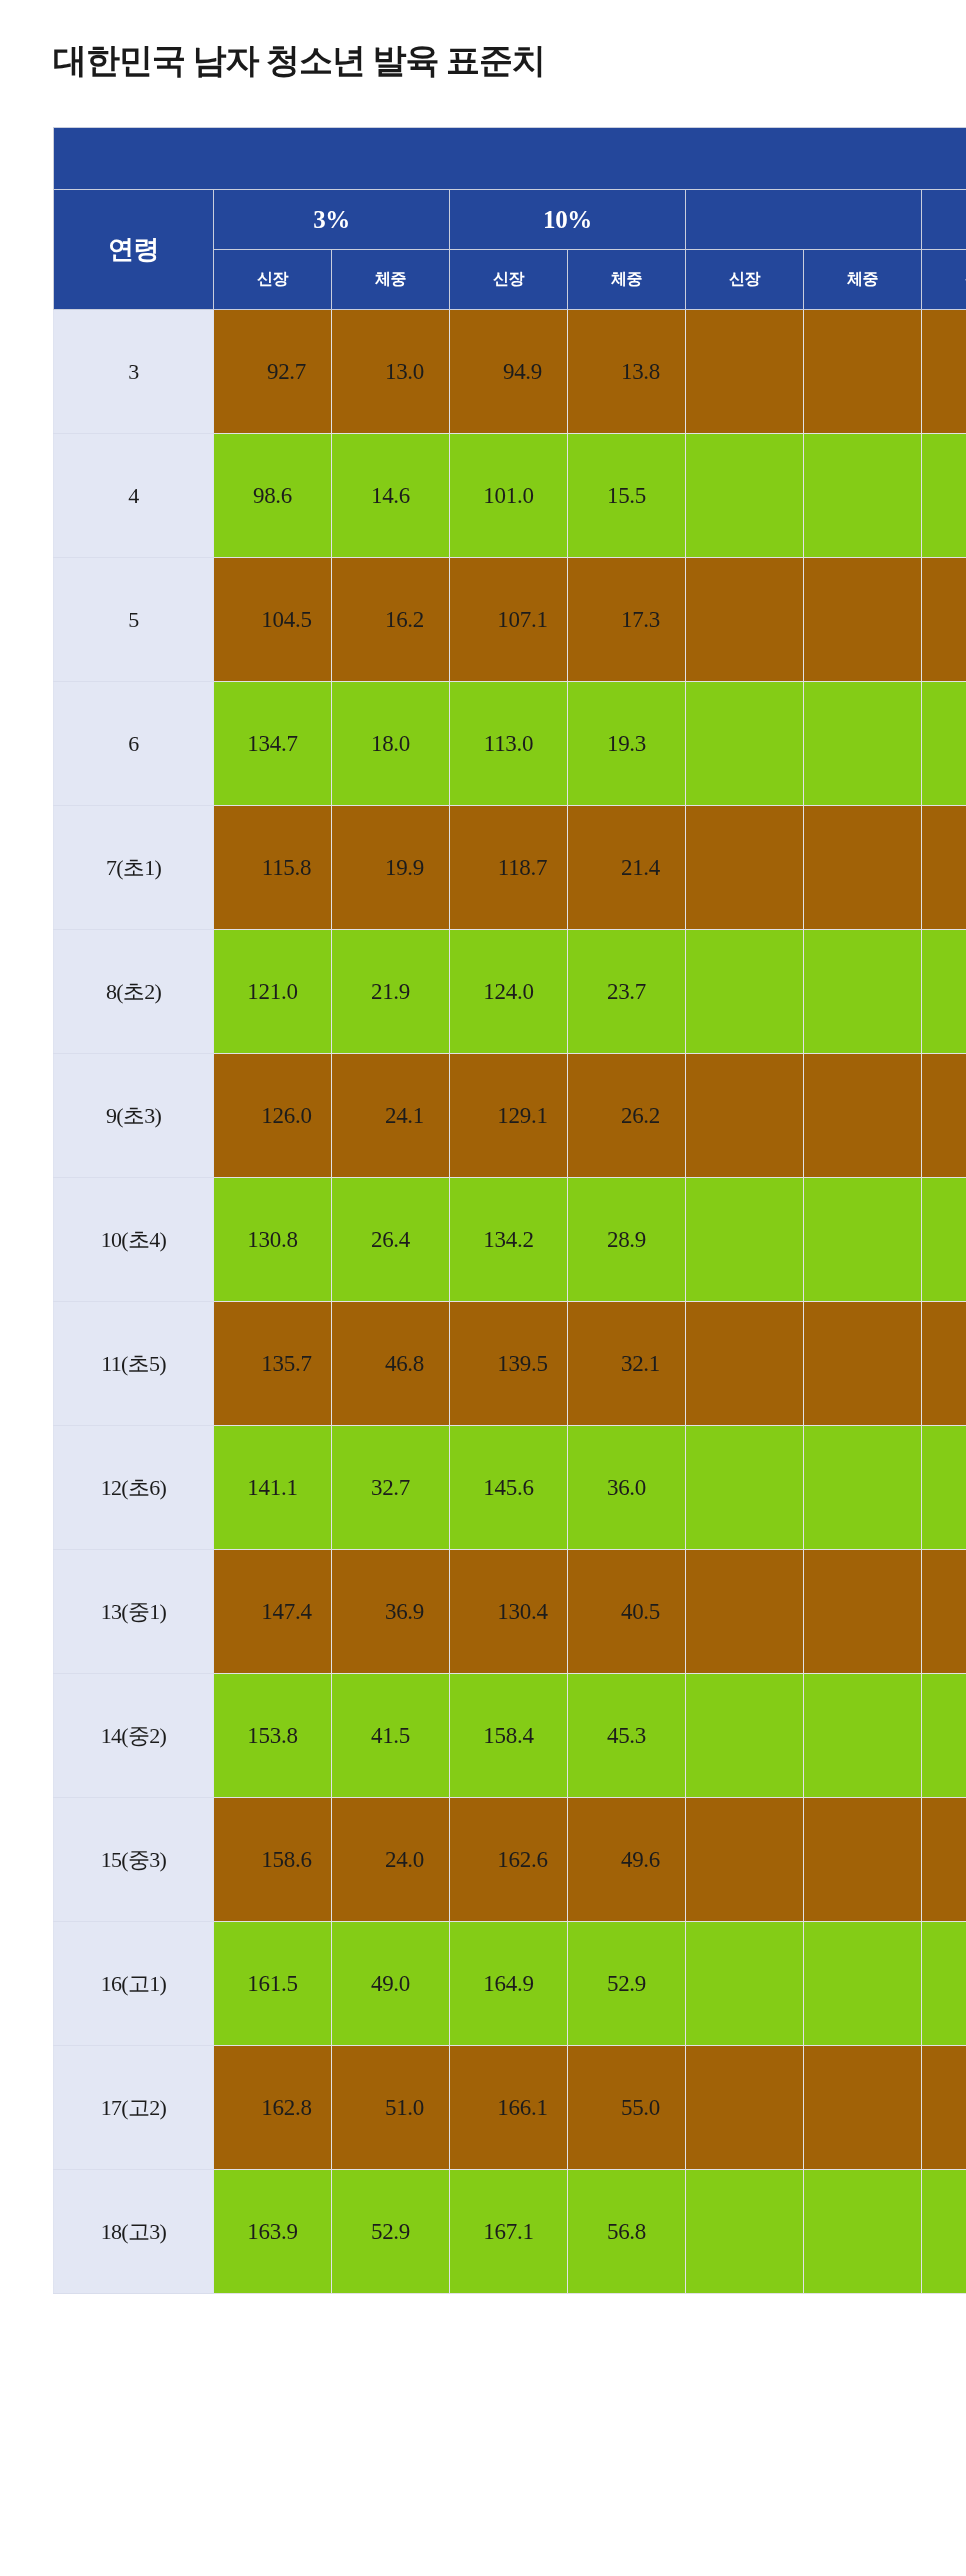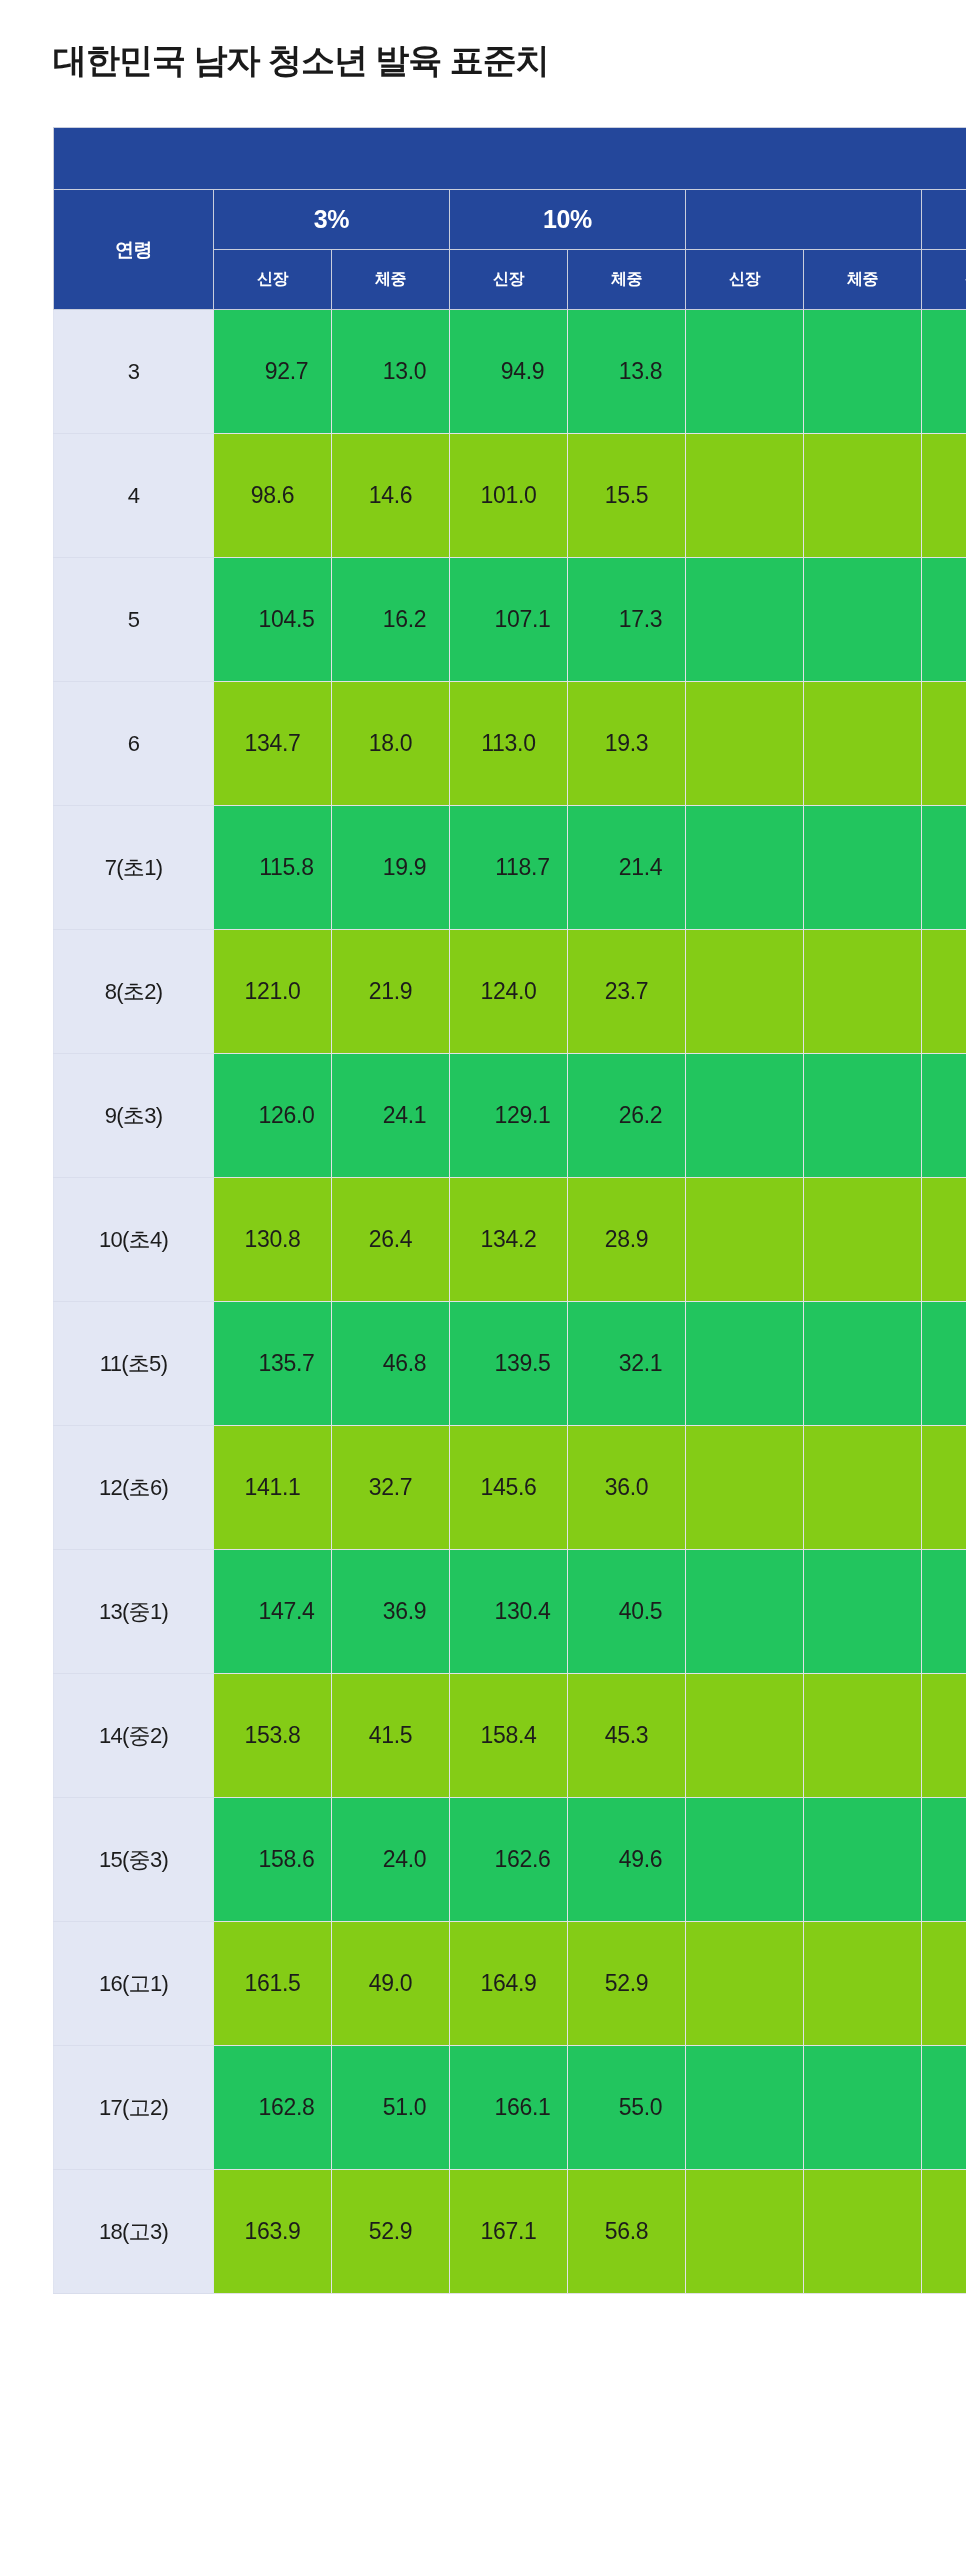--- a/index.html
+++ b/index.html
@@ -12,20 +12,21 @@
     font-family: "Liberation Sans", "DejaVu Sans", sans-serif;
     -webkit-font-smoothing: antialiased;
     overflow: hidden;
   }
 
   .page {
     position: relative;
     width: 966px;
     height: 2576px;
     background: #ffffff;
+    font-family: Liberation Serif, serif;
   }
 
   .page-title {
     position: absolute;
     left: 53px;
     top: 15.5px;
     font-size: 34px;
     font-weight: 700;
     color: #1a1a1a;
     letter-spacing: -1px;
@@ -66,21 +67,21 @@
   .band-row th {
     height: 62px;
     border-left: 0.9px solid #24479b;
     border-top: 0.9px solid #24479b;
     border-right: 0.9px solid #24479b;
     border-bottom: 0.9px solid #c9cedd;
   }
 
   .th-age {
     height: 120px;
-    font-size: 19px;
+    font-size: 26px;
     letter-spacing: -0.4px;
   }
   .th-group {
     height: 60px;
     font-size: 25px;
     letter-spacing: -0.4px;
   }
   .th-sub {
     height: 60px;
     font-size: 16px;
@@ -103,21 +104,21 @@
   .growth-table tbody td.age-cell {
     background: #e3e7f4;
     border-left: 0.9px solid #dfe3f0;
     border-right: 0.9px solid #dfe3f0;
     border-top: 0.9px solid #d9ddec;
     border-bottom: 0.9px solid #d9ddec;
     font-size: 22px;
     letter-spacing: -0.7px;
   }
 
-  .growth-table tbody tr.row-odd td.data-cell  { background: #22c55e; padding-left: 29px; }
+  .growth-table tbody tr.row-odd td.data-cell  { background: #a16207; padding-left: 29px; }
   .growth-table tbody tr.row-even td.data-cell { background: #84cc16; }
 </style>
 </head>
 <body>
 
 <div class="page">
 
   <h1 class="page-title">대한민국 남자 청소년 발육 표준치</h1>
 
   <div class="table-viewport">

